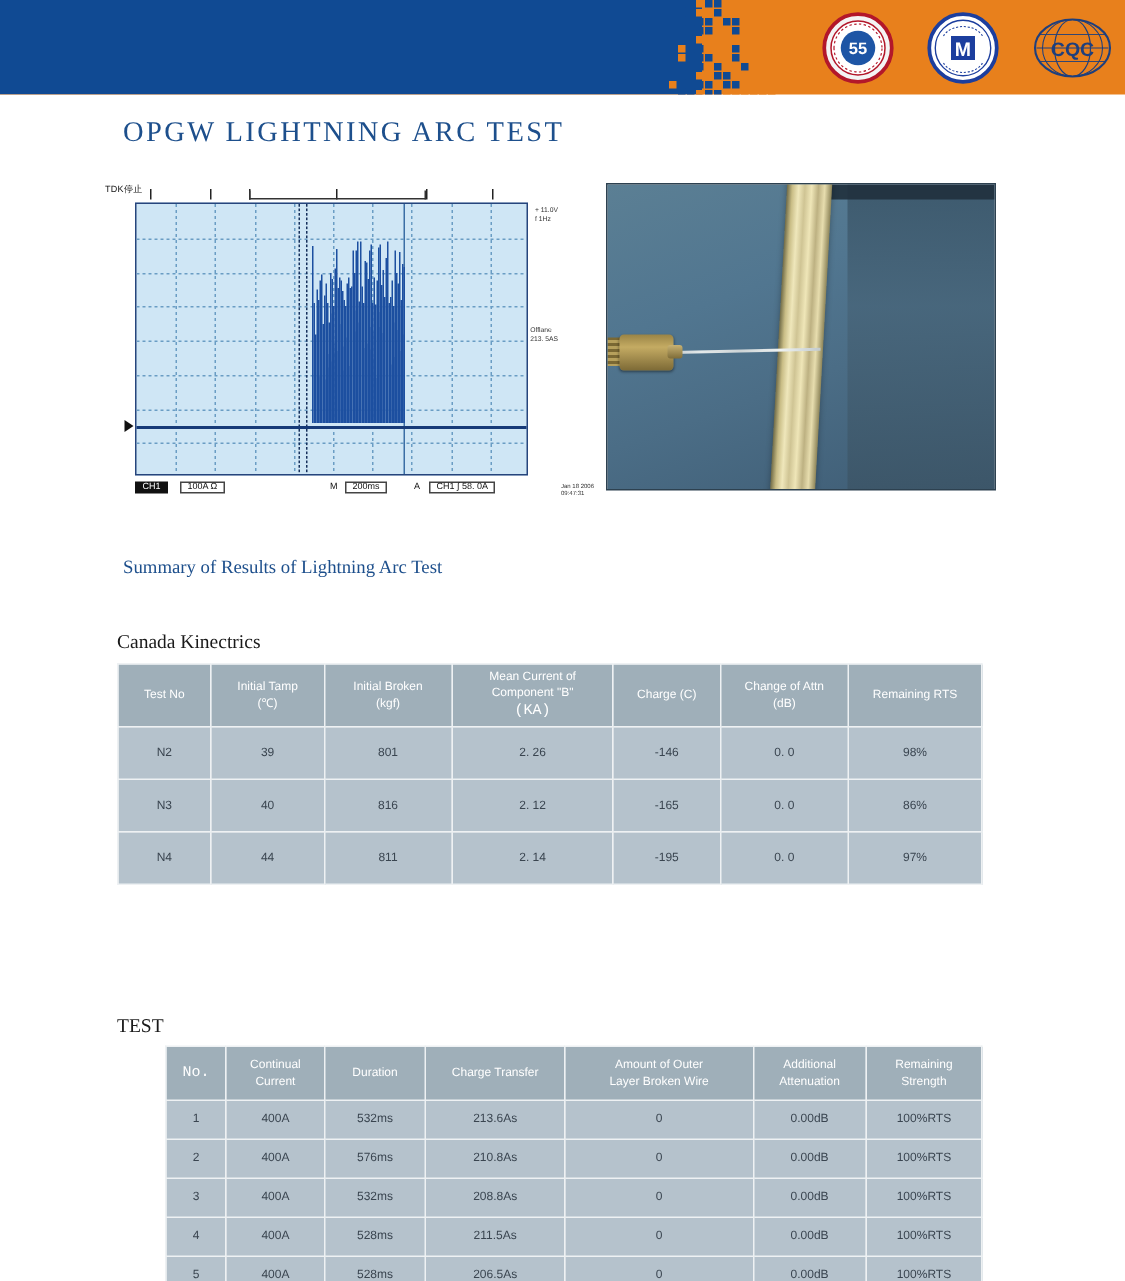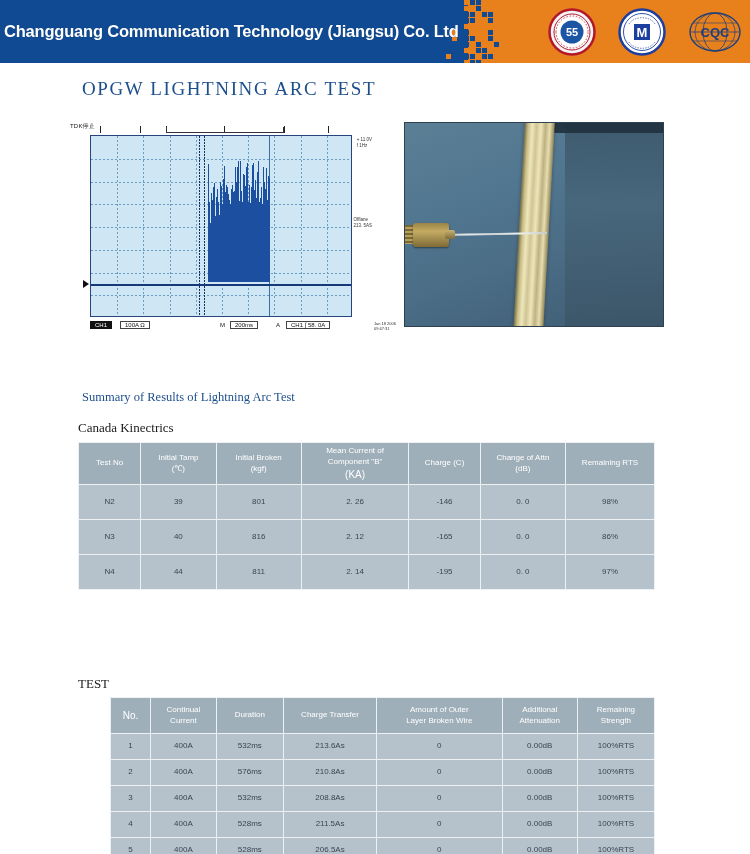--- a/index.html
+++ b/index.html
@@ -141,21 +141,21 @@
     font-size:8px;
     font-weight: normal;
     line-height:1.35;
   }
   thead th { background:#9fafb9; color:#ffffff; height:42px; }
   tbody td { background:#b5c2cc; height:35px; }
   #table-kinectrics { left:78px; top:442px; width:577px; }
   #table-cepri { left:110px; top:697px; width:545px; }
   #table-cepri thead th { height:36px; }
   #table-cepri tbody td { height:26px; }
-  .hdr-big { font-size:10px; }
+  .hdr-big { font-size:10px;font-family:Liberation Mono, monospace; }
 </style>
 </head>
 <body>
 
 <div class="page">
 
   <div class="header">
     <div class="header-blue"></div>
     <div class="checker" id="checker">
         <i style="left:12px;top:0px;width:5px;height:5px;background:#104a93"></i>
@@ -274,21 +274,20 @@
         <i style="left:24px;top:60px;width:5px;height:5px;background:#e8801c"></i>
         <i style="left:30px;top:60px;width:5px;height:5px;background:#104a93"></i>
         <i style="left:36px;top:60px;width:5px;height:5px;background:#104a93"></i>
         <i style="left:42px;top:60px;width:5px;height:5px;background:#e8801c"></i>
         <i style="left:48px;top:60px;width:5px;height:5px;background:#e8801c"></i>
         <i style="left:54px;top:60px;width:5px;height:5px;background:#e8801c"></i>
         <i style="left:60px;top:60px;width:5px;height:5px;background:#e8801c"></i>
         <i style="left:66px;top:60px;width:5px;height:5px;background:#e8801c"></i>
         <i style="left:72px;top:60px;width:5px;height:5px;background:#e8801c"></i>
       </div>
-    <div class="header-title">Changguang Communication Technology (Jiangsu) Co. Ltd</div>
 
     <div class="logos">
 
       <div class="logo">
         <svg width="48" height="48" viewBox="0 0 48 48">
           <circle cx="24" cy="24" r="22.5" fill="#f4f4f4" stroke="#b3172a" stroke-width="2.5"></circle>
           <circle cx="24" cy="24" r="18" fill="#ffffff" stroke="#b3172a" stroke-width="1"></circle>
           <circle cx="24" cy="24" r="11.5" fill="#1d55a5"></circle>
           <text x="24" y="28" font-size="11" font-weight="bold" fill="#ffffff" text-anchor="middle" font-family="'Liberation Sans',sans-serif">55</text>
           <path d="M8 24 a16 16 0 0 1 32 0" fill="none" stroke="#b3172a" stroke-width="0.8" stroke-dasharray="1.6 1.6"></path>
@@ -473,21 +472,21 @@
   <div class="photo">
     <div class="panel-right"></div>
     <div class="dark-top"></div>
     <div class="cable"></div>
     <div class="wire"></div>
     <div class="bolt-thread"></div>
     <div class="bolt"></div>
     <div class="bolt-tip"></div>
   </div>
 
-  <div class="sec-label" style="left:82px; top:390px;">Summary of Results of Lightning Arc Test</div>
+  <div class="sec-label" style="left:82px; top:371px;">Summary of Results of Lightning Arc Test</div>
 
   <div class="sub-label" style="left:78px; top:420px;">Canada Kinectrics</div>
 
   <table id="table-kinectrics">
     <colgroup>
       <col style="width:66px">
         <col style="width:80px">
         <col style="width:90px">
       <col style="width:113px">
         <col style="width:75px">

